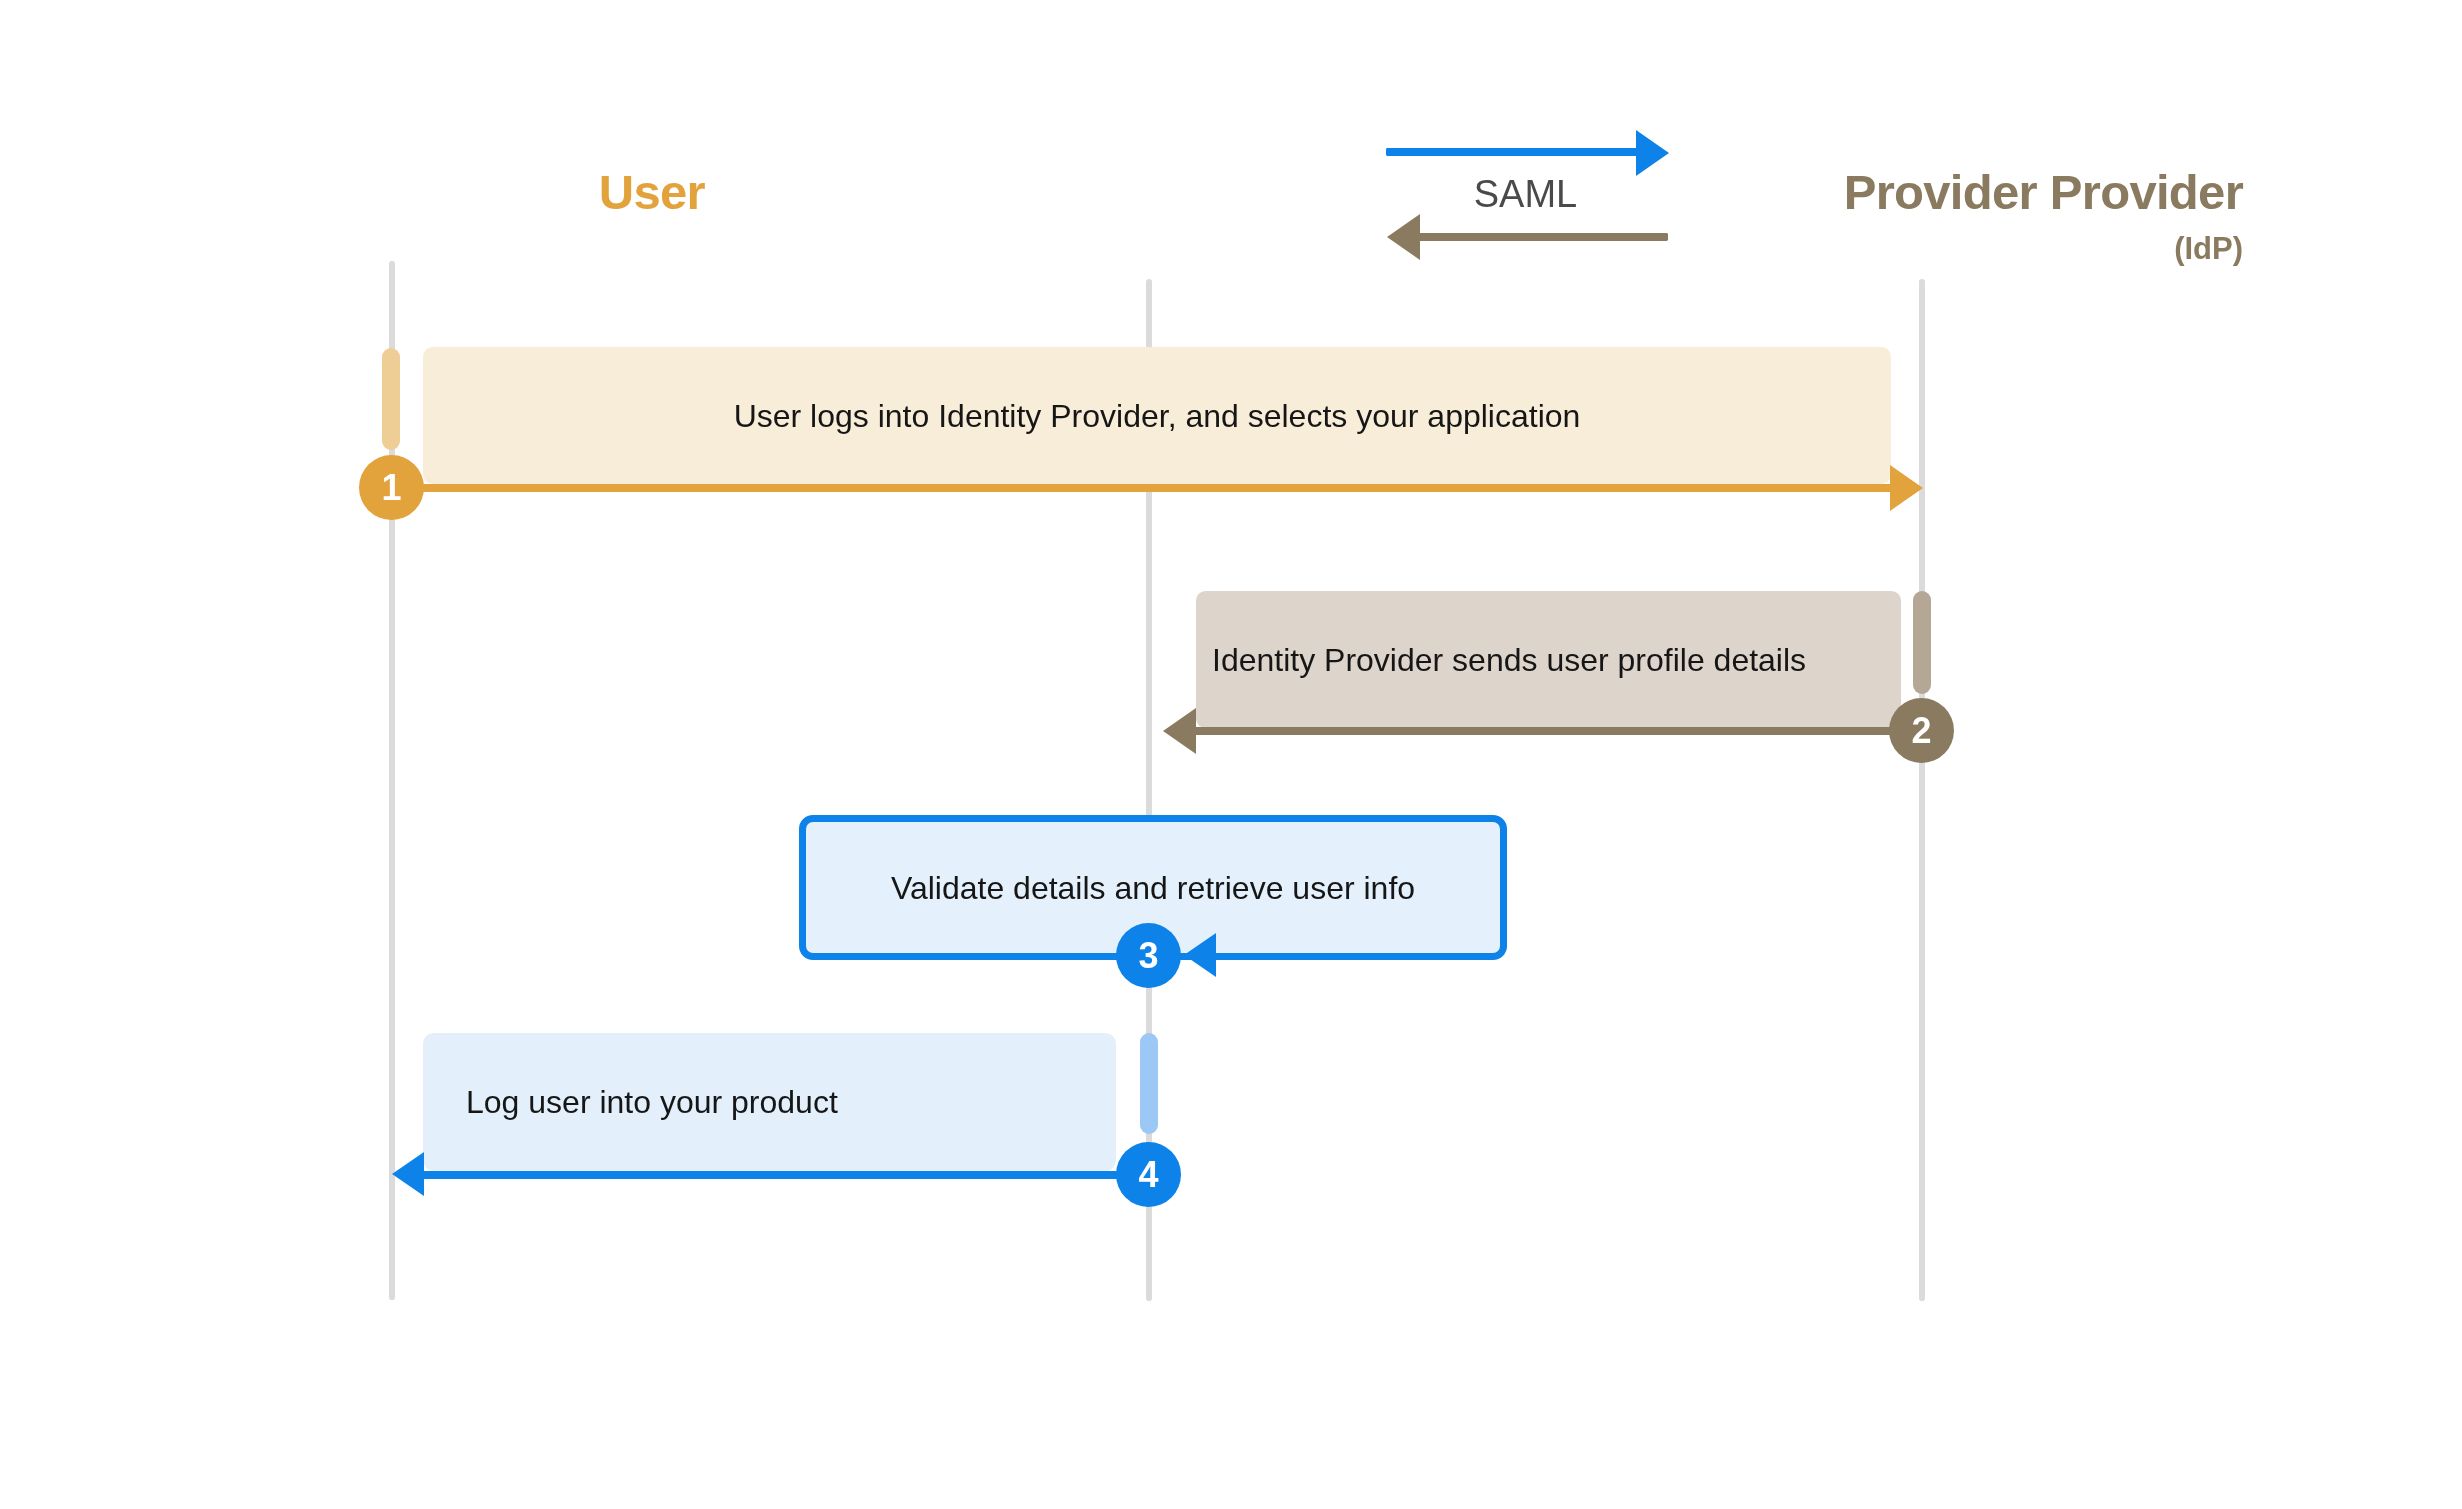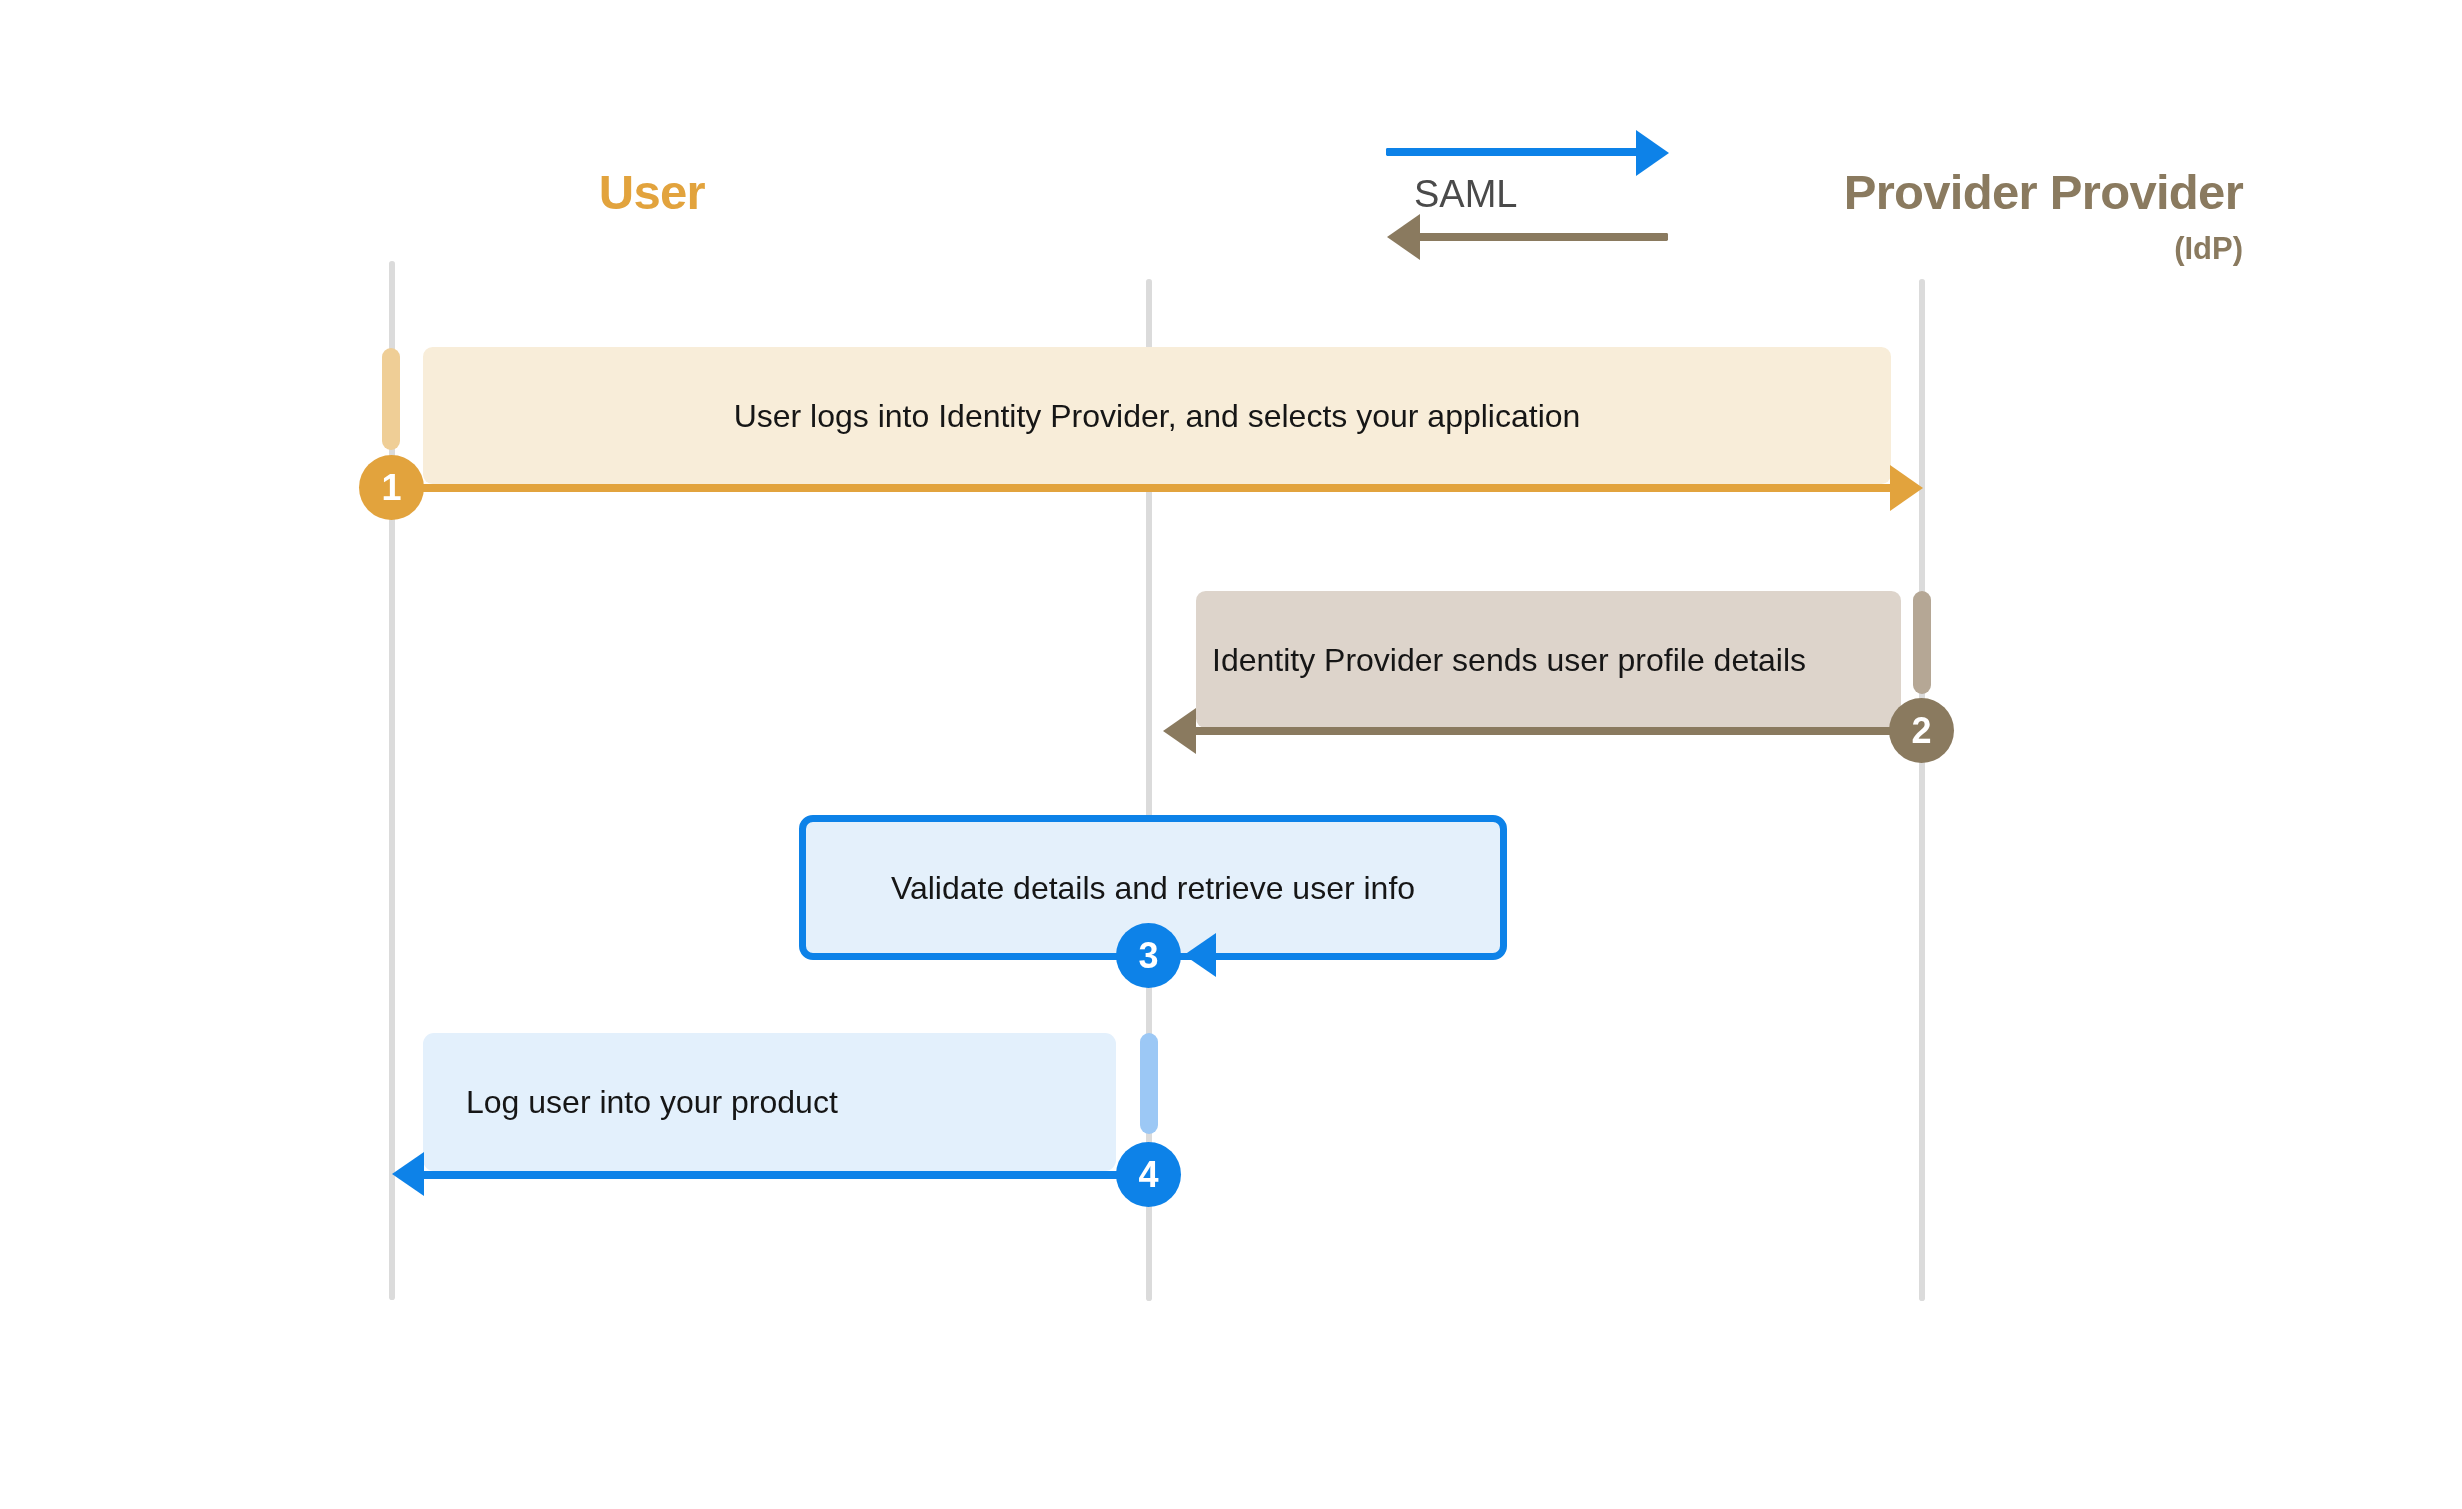--- a/index.html
+++ b/index.html
@@ -40,21 +40,21 @@
 
   
   .legend-line {
     position: absolute;
     height: 8.4px;
     border-radius: 1.4px;
   }
   .legend-label {
     position: absolute;
     width: 223px;
-    text-align: left;
+    text-align: center;
     font-size: 38px;
     color: var(--legend_text, #4A4A4A);
     line-height: 42px;
   }
 
   
   .lifeline {
     position: absolute;
     width: 5.6px;
     background: var(--lifeline, #DBDBDB);

